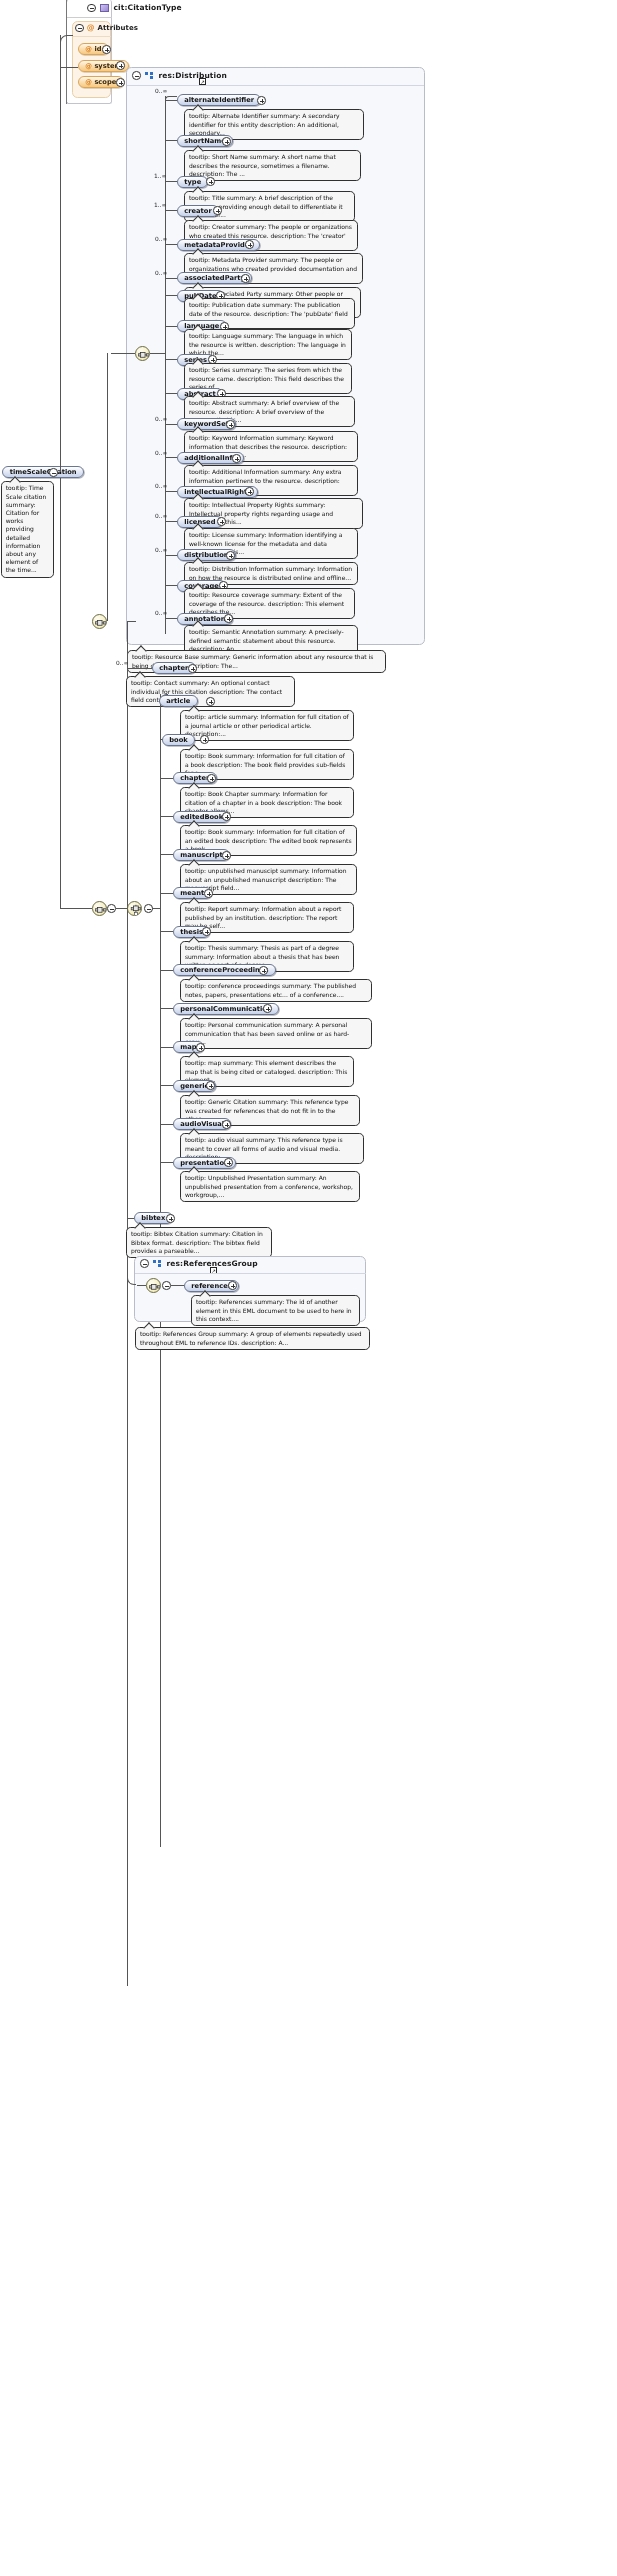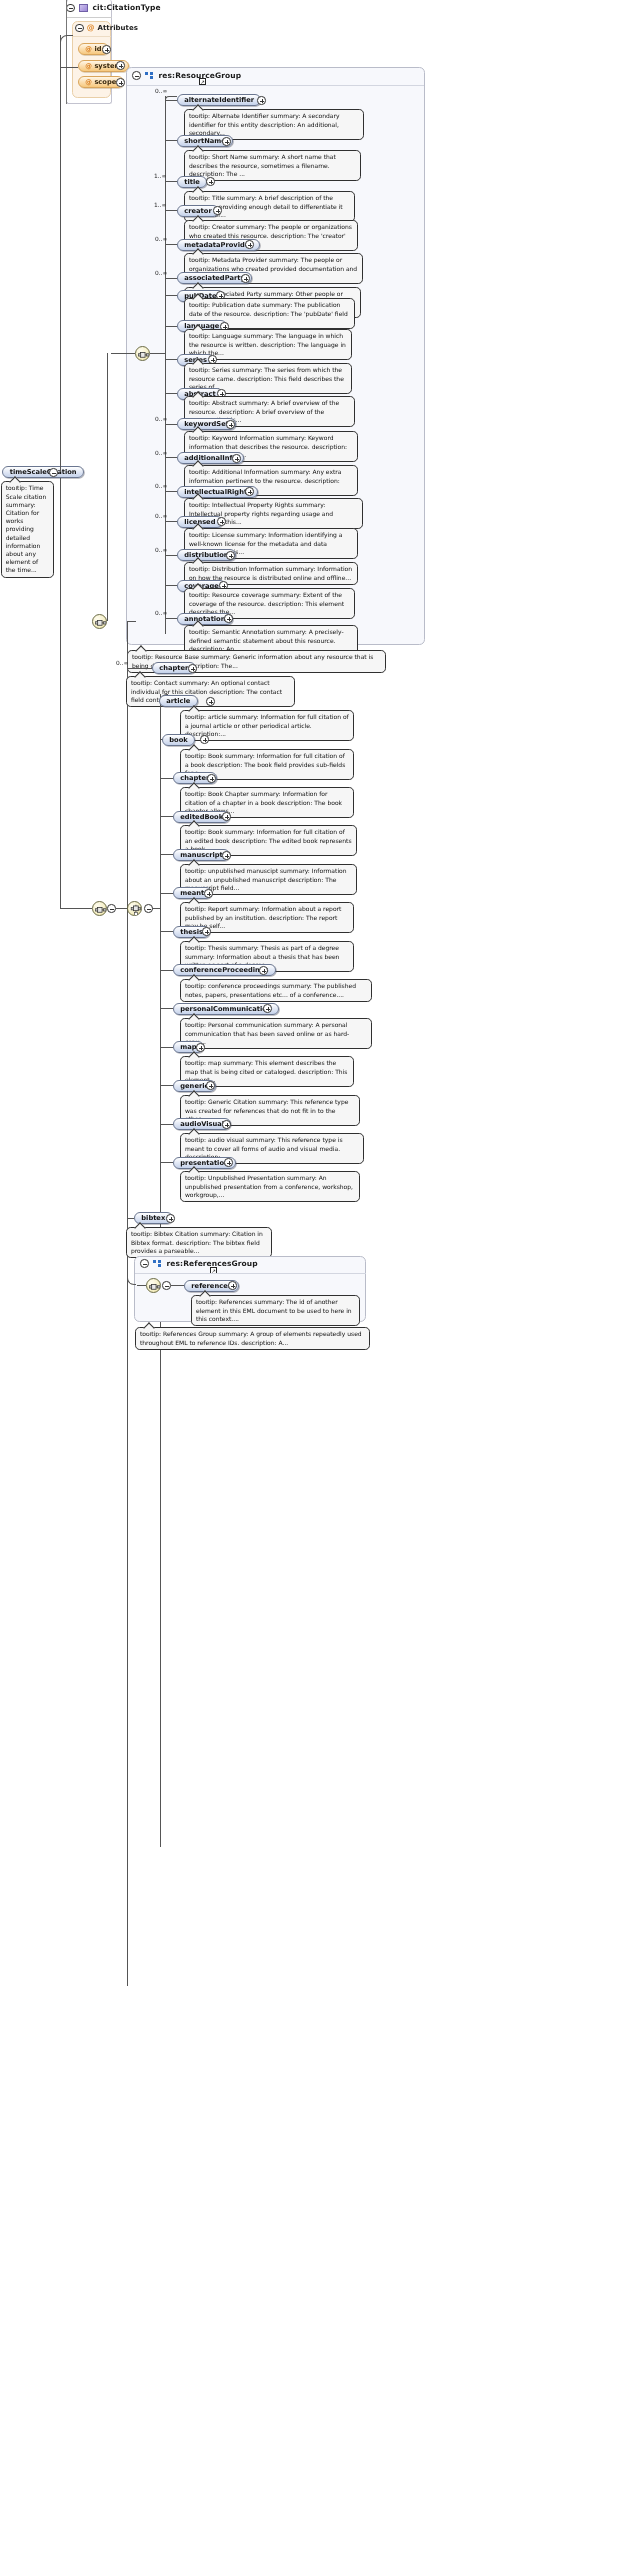--- a/index.html
+++ b/index.html
@@ -178,21 +178,21 @@
 </style>
 </head>
 <body>
 
 <div id="canvas">
 
   <div class="ctype" style="left:66px; top:0px; width:46px; height:104px; border-top:none;">
   </div>
   <div class="ctype" style="left:66px; top:0px; width:46px; height:104px; background:transparent; border-right:none; border-bottom:none; border-top:none;"></div>
 
-  <div style="position:absolute; left:66px; top:0px; width:235px; height:15.7px; display:flex; align-items:center; gap:4.7px; padding-left:0;">
+  <div style="position:absolute; left:66px; top:0px; width:235px; height:15.7px; display:flex; align-items:center; gap:4.7px; padding-left:21px;">
     <span class="tog" style="position:relative;"></span>
     <span class="cticon"></span>
     <span class="panel-title">cit:CitationType</span>
   </div>
   <div class="srcbar" style="left:66px; top:16.5px; width:46px;"></div>
   <div class="vline2" style="left:66px; top:0px; height:104px;"></div>
 
   <div class="attrs" style="left:72px; top:21px; width:39px; height:77px;"></div>
   <div style="position:absolute; left:75px; top:23.5px; display:flex; align-items:center; gap:3.1px;">
     <span class="tog" style="position:relative;"></span>
@@ -224,21 +224,21 @@
   <div class="hline" style="left:60px; top:67px; width:18px;"></div>
 
   <div class="panel" style="left:126px; top:67px; width:299px; height:578px;"></div>
   <div style="position:absolute; left:132px; top:71px; display:flex; align-items:center; gap:4.7px;">
     <span class="tog" style="position:relative;"></span>
     <span class="gicon">
         <i></i>
         <i></i>
         <i></i>
       </span>
-    <span class="panel-title">res:ResourceGroup</span>
+    <span class="panel-title">res:Distribution</span>
   </div>
   <div class="extlink" style="left:199px; top:78px;">↗</div>
   <div class="srcbar" style="left:127px; top:85px; width:297px; background:#d3d6e0;"></div>
 
   <div class="mg" style="left:135px; top:346px;">
     <svg width="11.8" height="11.8" viewBox="0 0 15 15">
       <line x1="1" y1="7.5" x2="14" y2="7.5" stroke="#333" stroke-width="1"></line>
       <rect x="3" y="4.5" width="6" height="6" fill="#e8e8e8" stroke="#333" stroke-width="1"></rect>
       <rect x="0.5" y="6" width="3" height="3" fill="#bdbdbd" stroke="#333" stroke-width=".8"></rect>
       <rect x="11" y="6" width="3" height="3" fill="#bdbdbd" stroke="#333" stroke-width=".8"></rect>
@@ -255,21 +255,21 @@
   <span class="tog plus" style="left:257px; top:96px;"></span>
   <div class="tip" style="left:184px; top:109px; width:180px;">tooltip: Alternate Identifier summary: A secondary identifier for this entity description: An additional, secondary...</div>
 
   <div class="hline" style="left:165px; top:140px; width:11.8px;"></div>
   <div class="pill" style="left:177px; top:135px;">shortName</div>
   <span class="tog plus" style="left:222px; top:137px;"></span>
   <div class="tip" style="left:184px; top:150px; width:177px;">tooltip: Short Name summary: A short name that describes the resource, sometimes a filename. description: The ...</div>
 
   <div class="occ" style="left:154px; top:173px;">1..∞</div>
   <div class="hline" style="left:165px; top:181px; width:11.8px;"></div>
-  <div class="pill" style="left:177px; top:176px;">title</div>
+  <div class="pill" style="left:177px; top:176px;">type</div>
   <span class="tog plus" style="left:206px; top:177px;"></span>
   <div class="tip" style="left:184px; top:191px; width:171px;">tooltip: Title summary: A brief description of the resource, providing enough detail to differentiate it from other...</div>
 
   <div class="occ" style="left:154px; top:202px;">1..∞</div>
   <div class="hline" style="left:165px; top:210px; width:11.8px;"></div>
   <div class="pill" style="left:177px; top:205px;">creator</div>
   <span class="tog plus" style="left:213px; top:206px;"></span>
   <div class="tip" style="left:184px; top:220px; width:174px;">tooltip: Creator summary: The people or organizations who created this resource. description: The 'creator' element...</div>
 
   <div class="occ" style="left:155px; top:236px;">0..∞</div>

